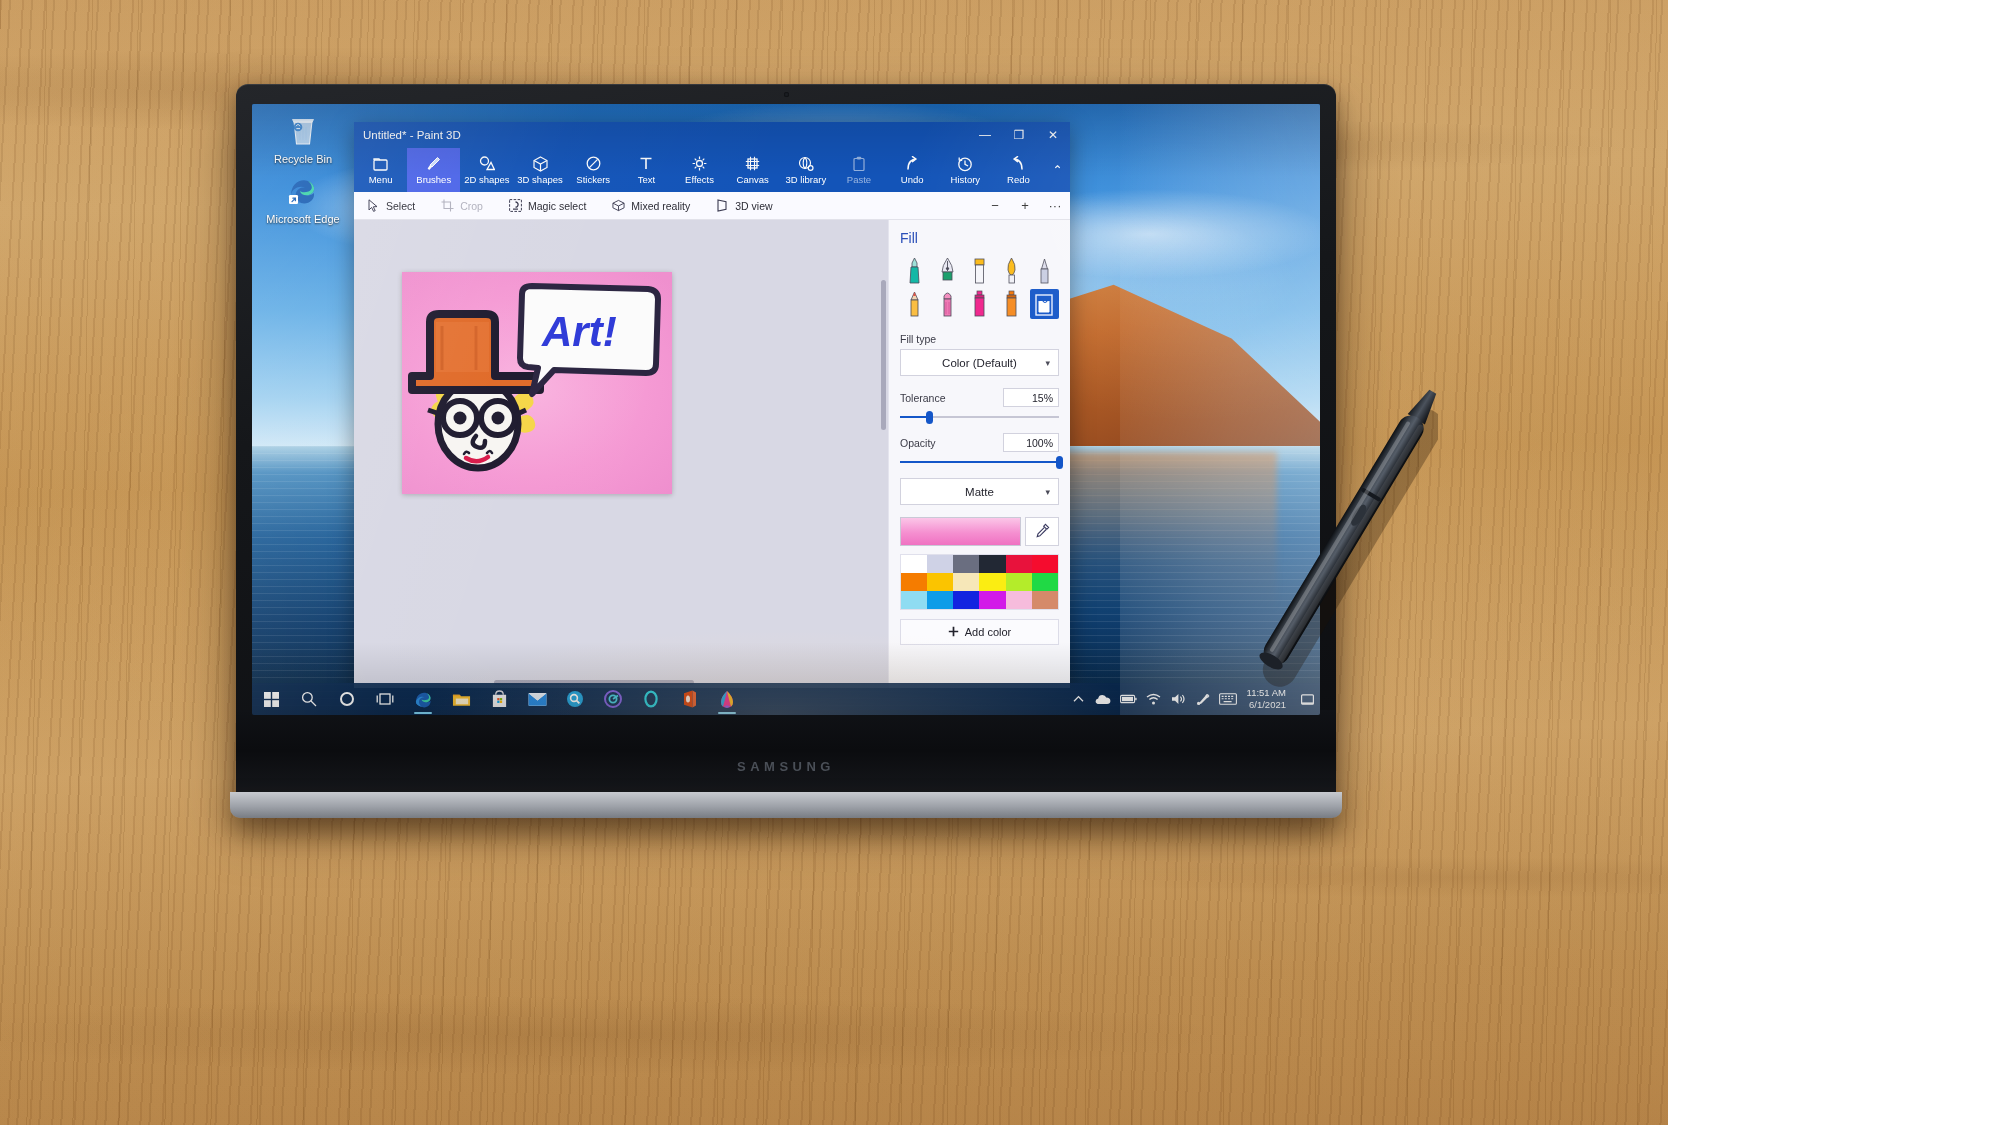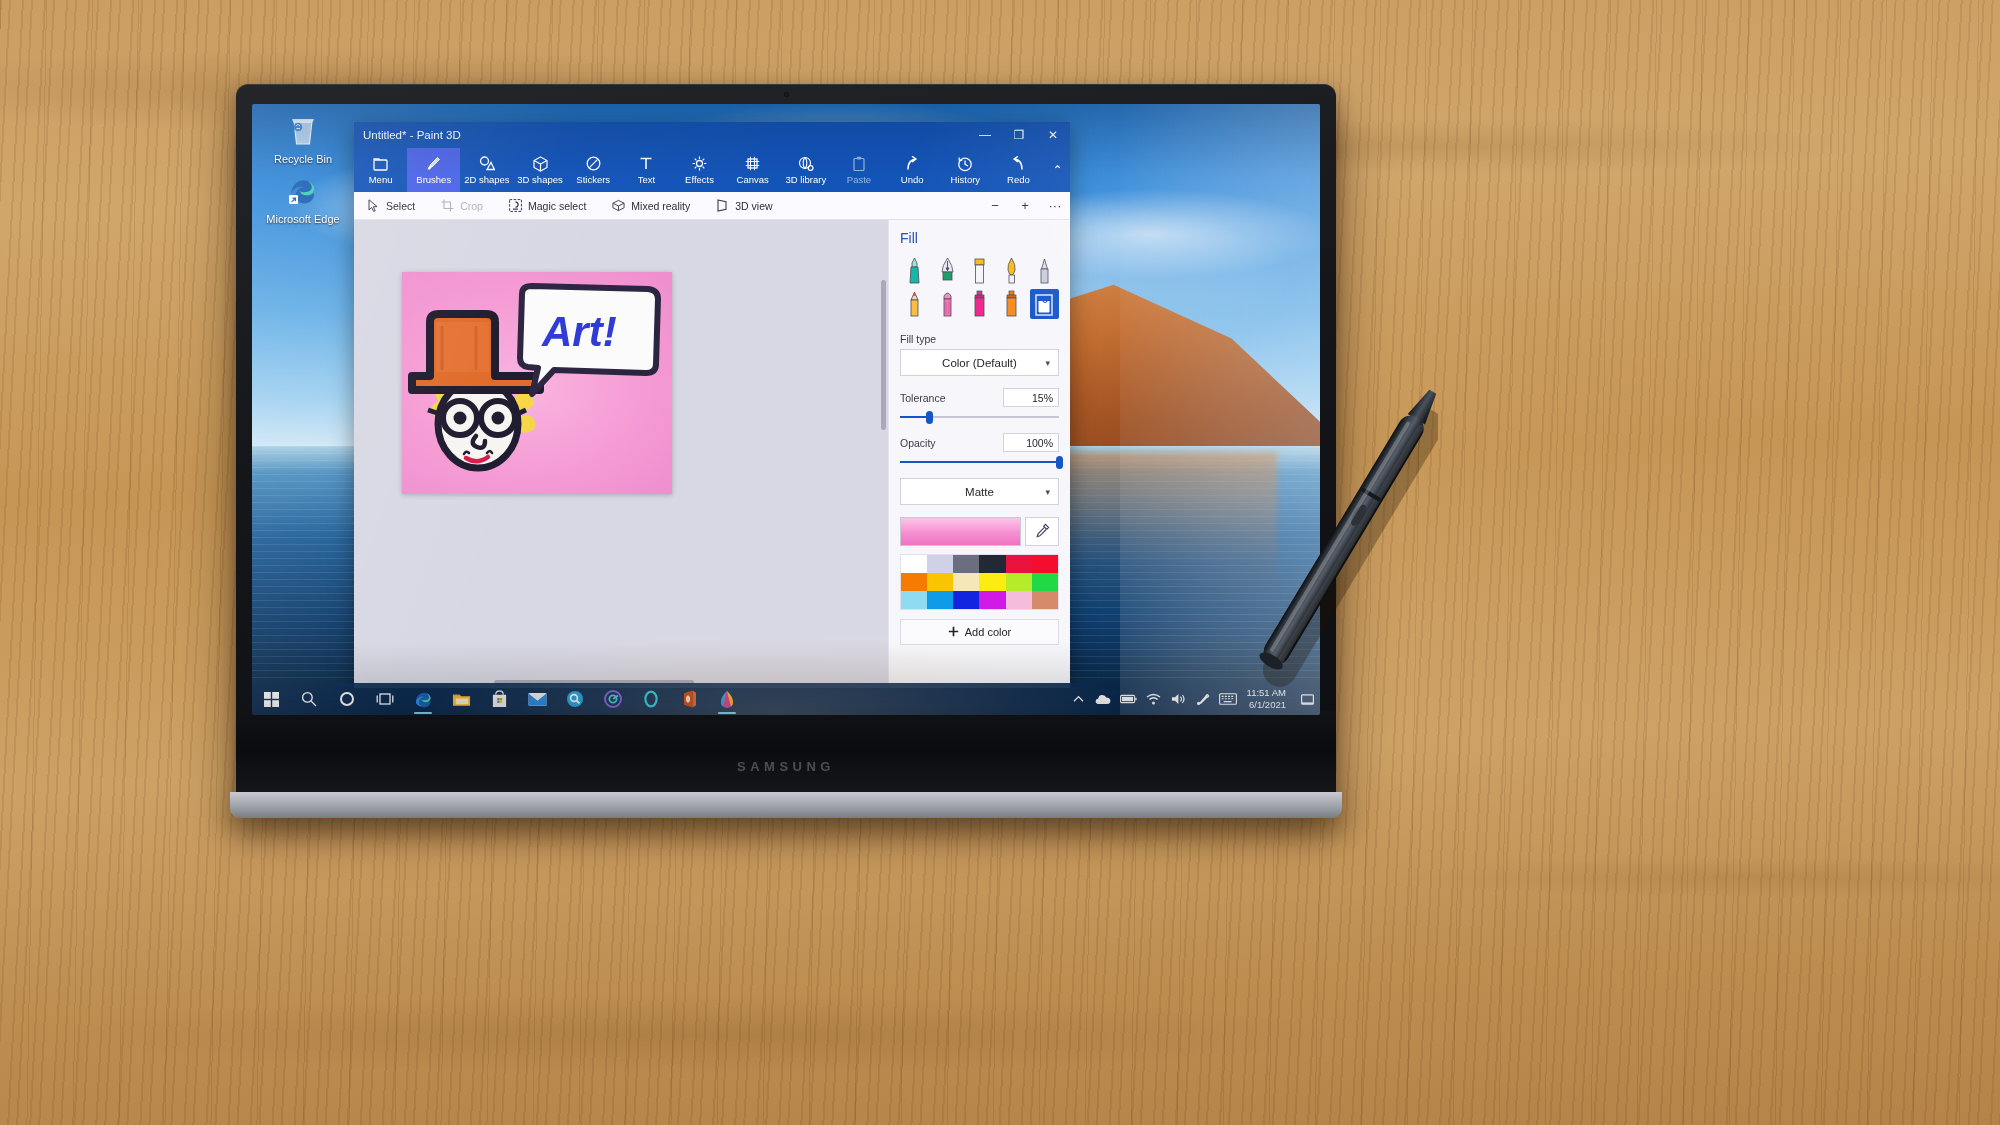--- a/index.html
+++ b/index.html
@@ -6,21 +6,21 @@
   * { box-sizing: border-box; margin: 0; padding: 0; }
   html, body {
     width: 2000px; height: 1125px;
     overflow: hidden;
     font-family: "Liberation Sans", sans-serif;
   }
 
   
   #scene {
     position: relative;
-    width: 2000px; height: 1125px;
+    width: 1668px; height: 1125px;
     background:
       repeating-linear-gradient(93deg,
         rgba(120,72,28,0.16) 0px, rgba(120,72,28,0.16) 2px,
         rgba(190,140,80,0.05) 2px, rgba(190,140,80,0.05) 9px,
         rgba(96,56,18,0.13) 9px, rgba(96,56,18,0.13) 11px,
         rgba(205,160,100,0.04) 11px, rgba(205,160,100,0.04) 22px),
       repeating-linear-gradient(91deg,
         rgba(80,45,10,0.10) 0px, rgba(80,45,10,0.10) 1px,
         rgba(255,225,180,0.05) 1px, rgba(255,225,180,0.05) 46px),
       linear-gradient(178deg, #c89a5e 0%, #cfa468 18%, #c2914f 42%, #cb9e61 66%, #b9884a 86%, #b07d41 100%);

